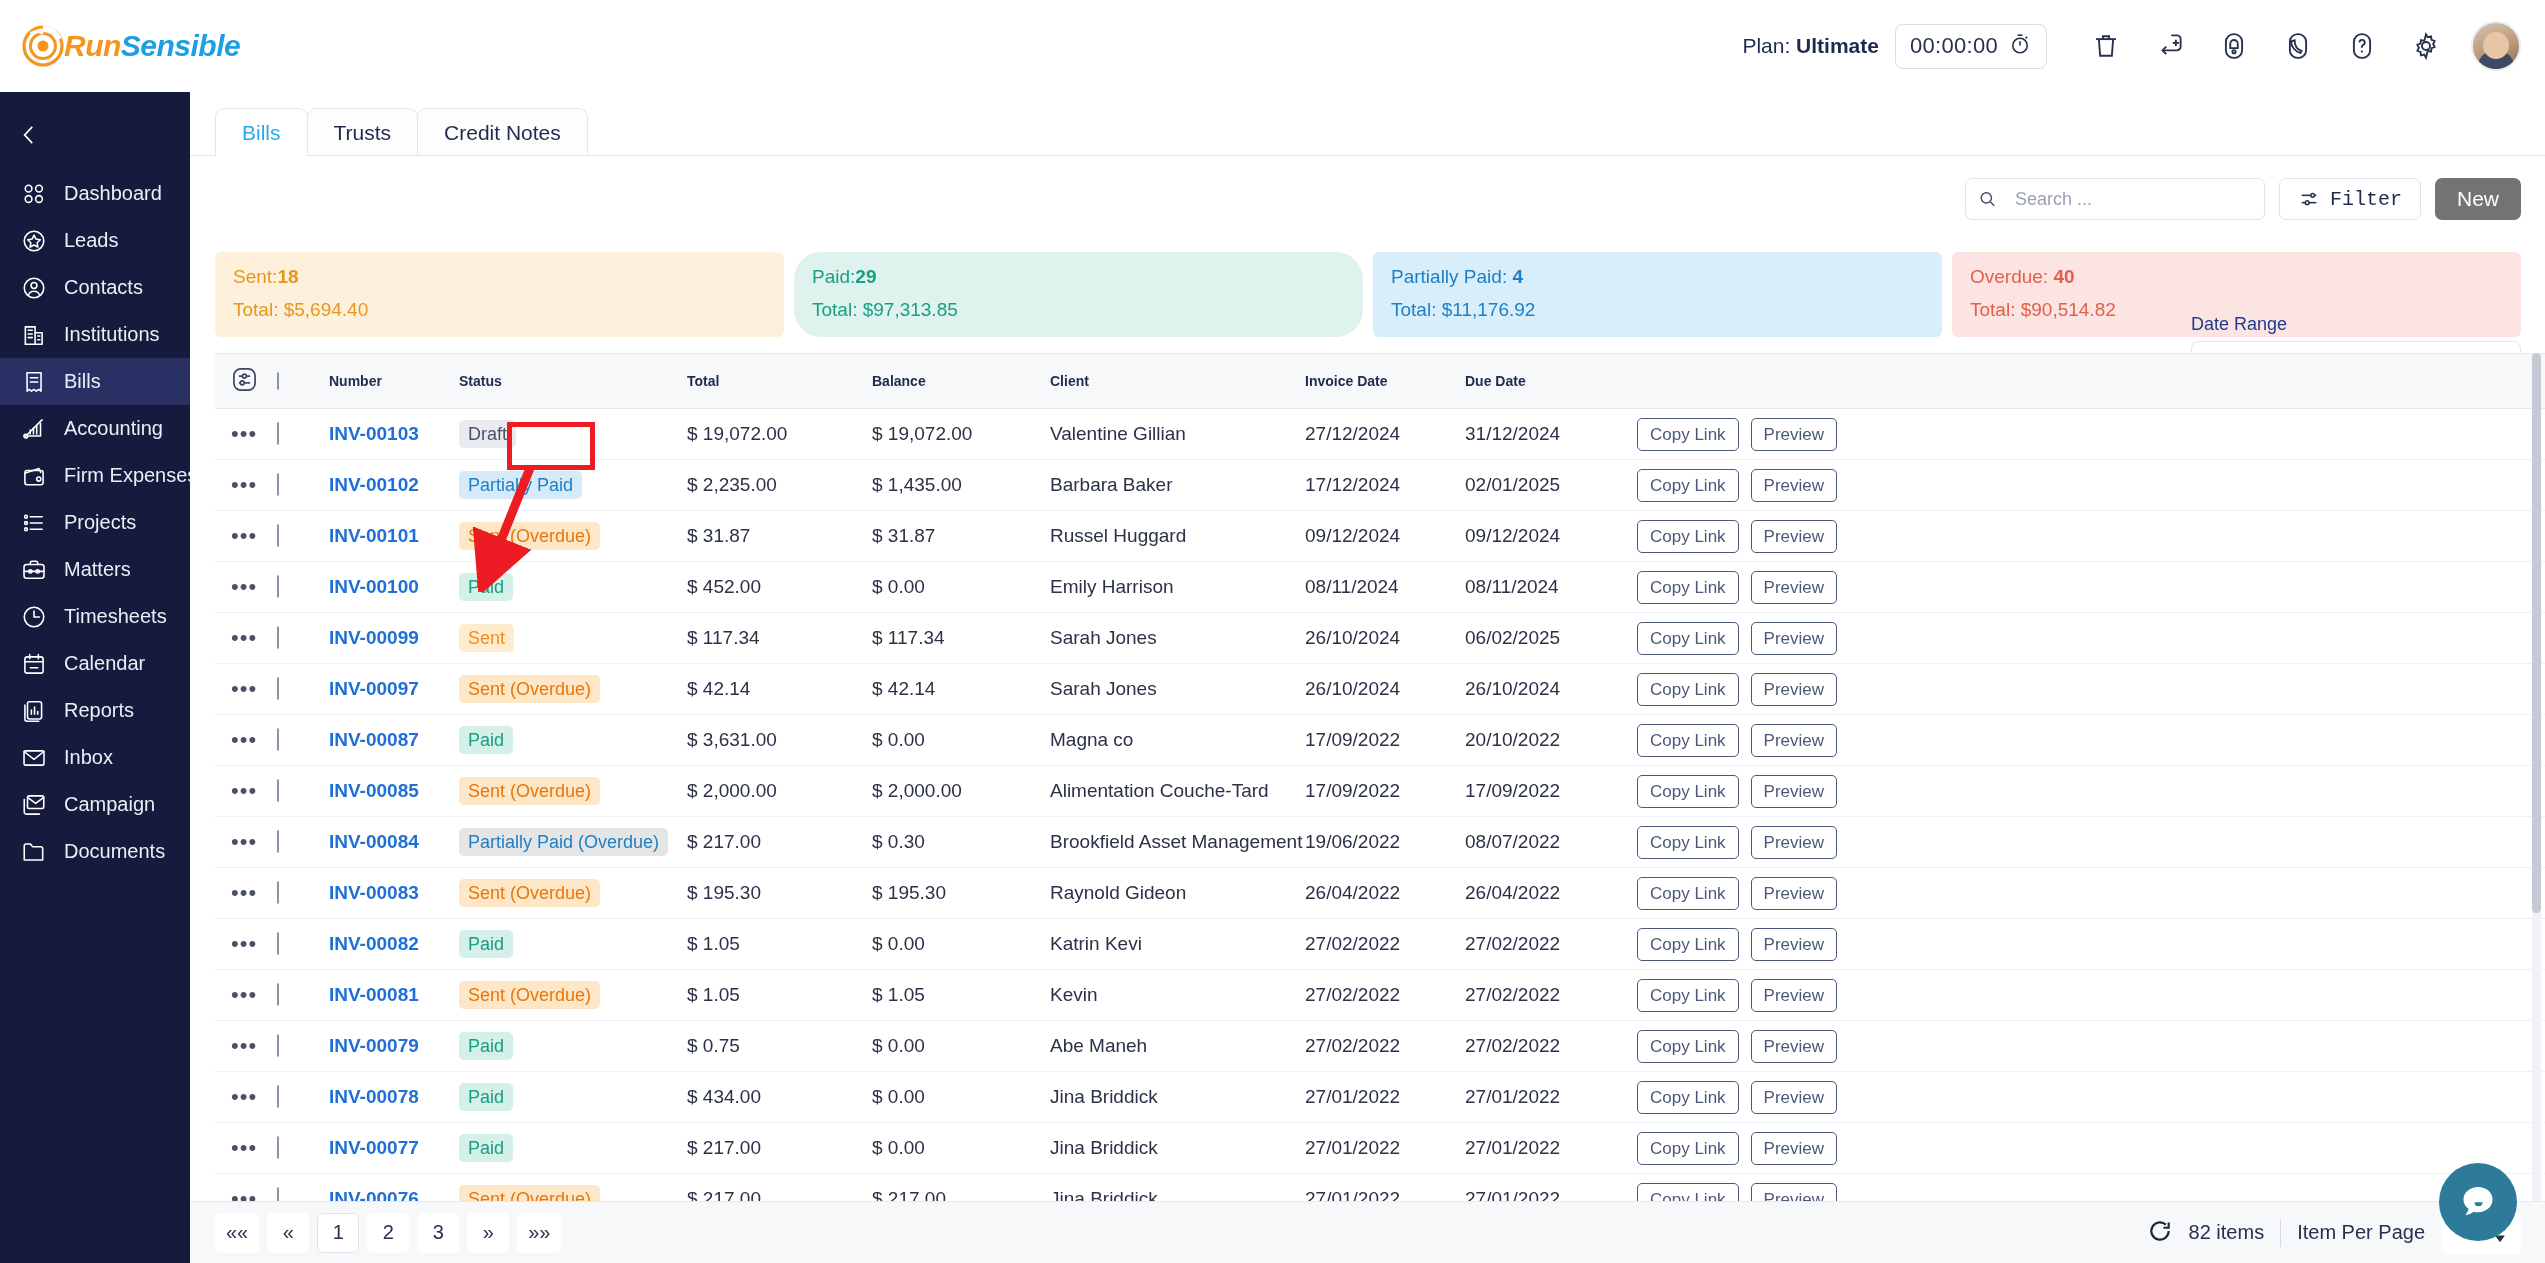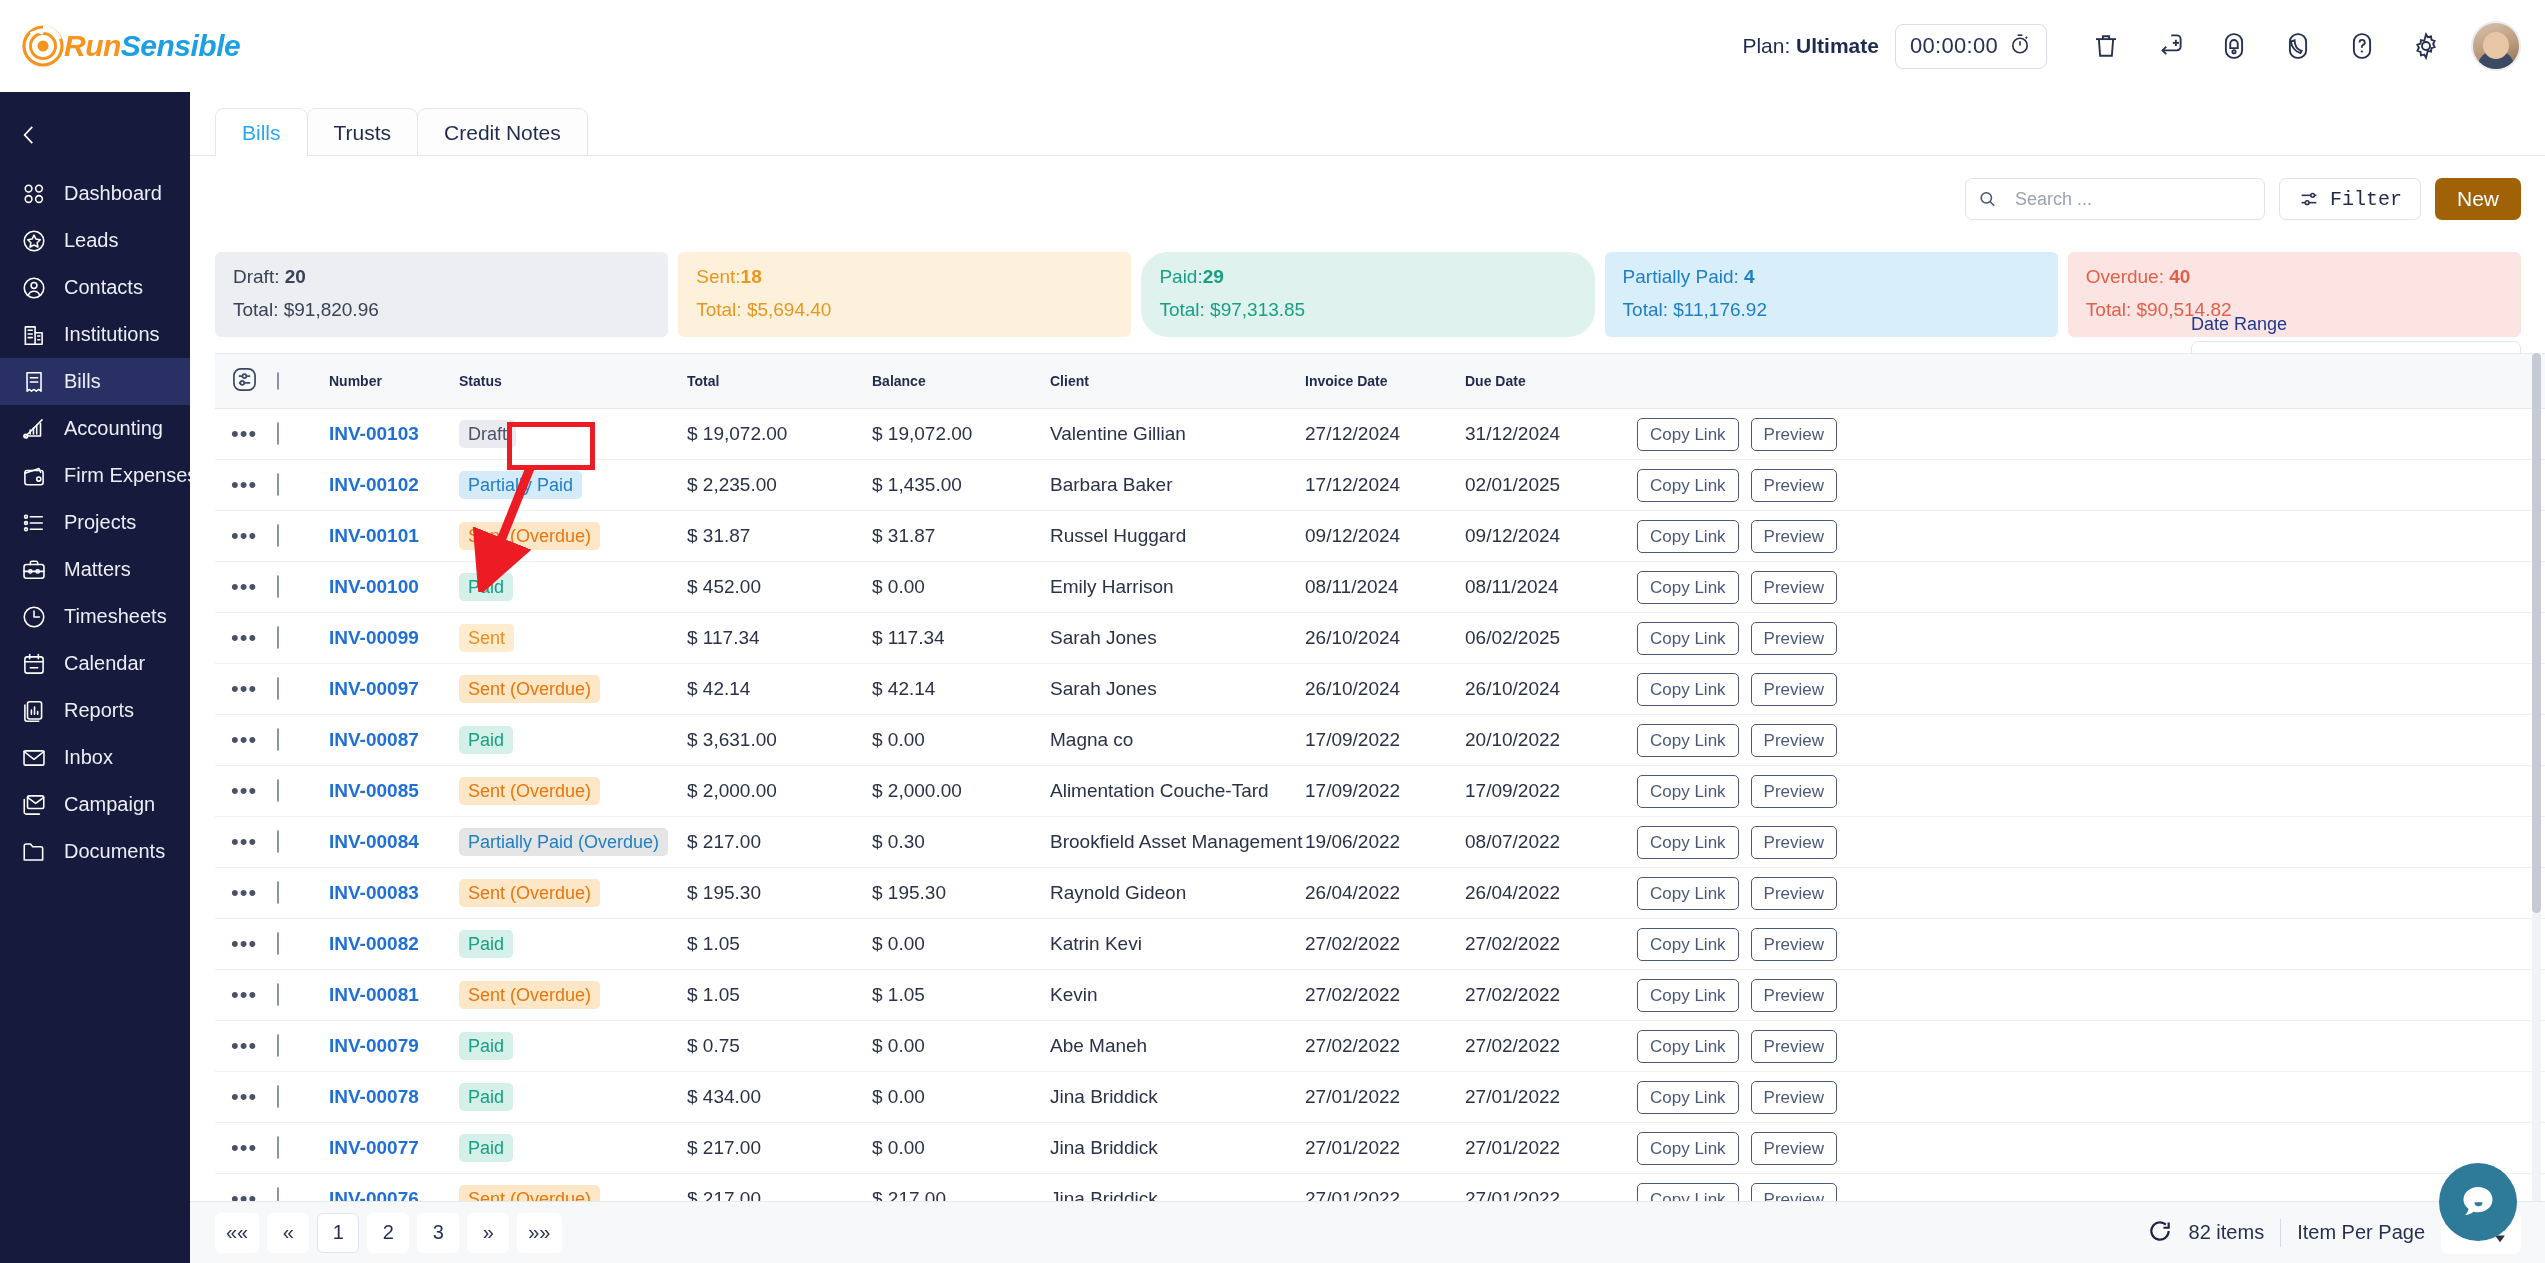--- a/index.html
+++ b/index.html
@@ -92,21 +92,21 @@
     display:flex; align-items:center; gap:18px; padding: 0 12px; background:#fff;
   }
   .search-inp { border:none; outline:none; font-size: 18px; color:#4a5166; width:100%; font-family:inherit; background:transparent; }
   .search-inp::placeholder { color:#9aa1b4; }
   .filter-btn {
     height: 42px; border:1px solid #dfe3eb; border-radius:7px; background:#fff;
     display:flex; align-items:center; gap:10px; padding: 0 18px; font-size:20px; color:#1f2a4e; cursor:pointer;
     font-family:Liberation Mono, monospace;
   }
   .new-btn {
-    height: 42px; background:#a16207; color:#fff; border:none; border-radius:7px;
+    height: 42px; background:#737373; color:#fff; border:none; border-radius:7px;
     padding: 4px 22px; font-size:21px; cursor:pointer; font-family:inherit;
   }
 
   .daterange { position:absolute; right: 24px; top: 222px; width: 330px; }
   .dr-label { font-size: 18px; color:#1f3b8f; margin-bottom: 6px; }
   .dr-select {
     height: 42px; border:1px solid #e3e6ee; border-radius:7px; background:#fff;
     display:flex; align-items:center; padding: 0 14px; font-size:19px; color:#9aa1b4; cursor:pointer;
   }
   .dr-caret { margin-left:auto; color:#5d6organization; }
@@ -490,24 +490,20 @@
           <span>Date</span>
           <span class="dr-caret">
             <svg width="18" height="18" viewBox="0 0 24 24" fill="#6b7governing">
                 <path d="M6 9l6 7 6-7z" fill="#717a92"></path>
               </svg>
           </span>
         </div>
       </div>
 
       <div class="stats" id="stats-row">
-          <div class="stat s-draft">
-            <div class="stat-l1"><span>Draft: </span><b>20</b></div>
-            <div class="stat-l2">Total: $91,820.96</div>
-          </div>
           <div class="stat s-sent">
             <div class="stat-l1"><span>Sent:</span><b>18</b></div>
             <div class="stat-l2">Total: $5,694.40</div>
           </div>
           <div class="stat s-paid">
             <div class="stat-l1"><span>Paid:</span><b>29</b></div>
             <div class="stat-l2">Total: $97,313.85</div>
           </div>
           <div class="stat s-partial">
             <div class="stat-l1"><span>Partially Paid: </span><b>4</b></div>

